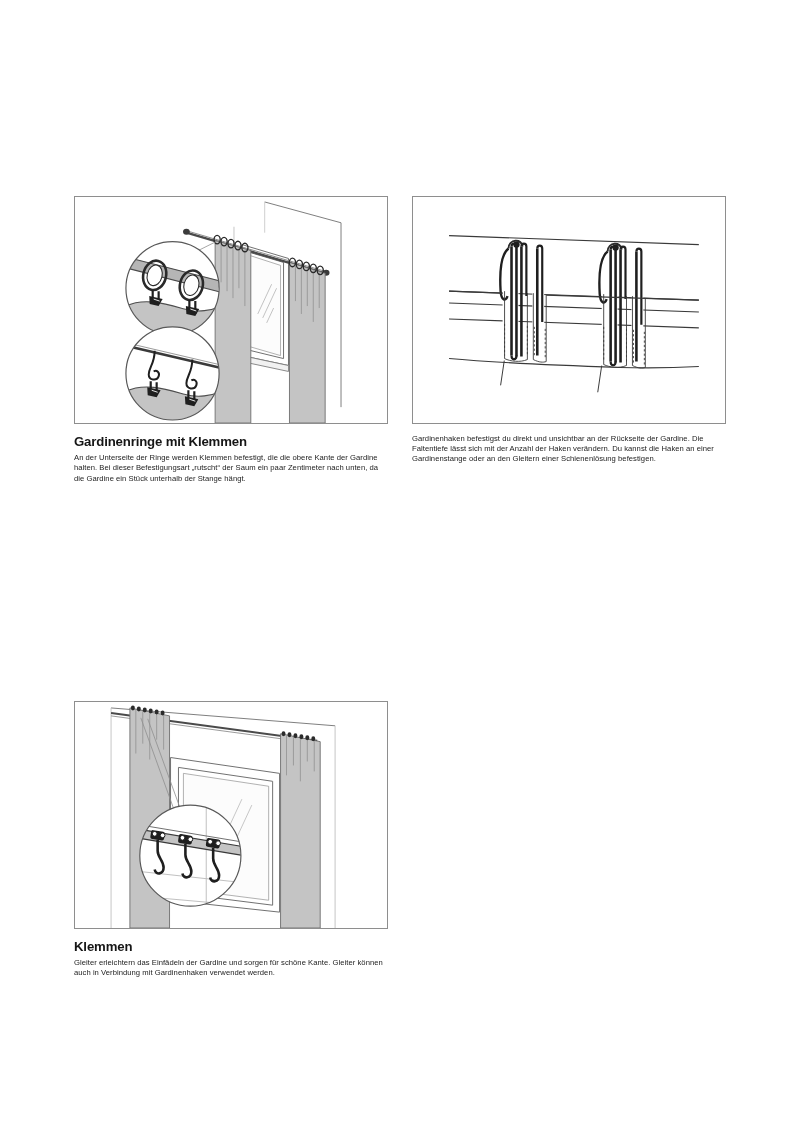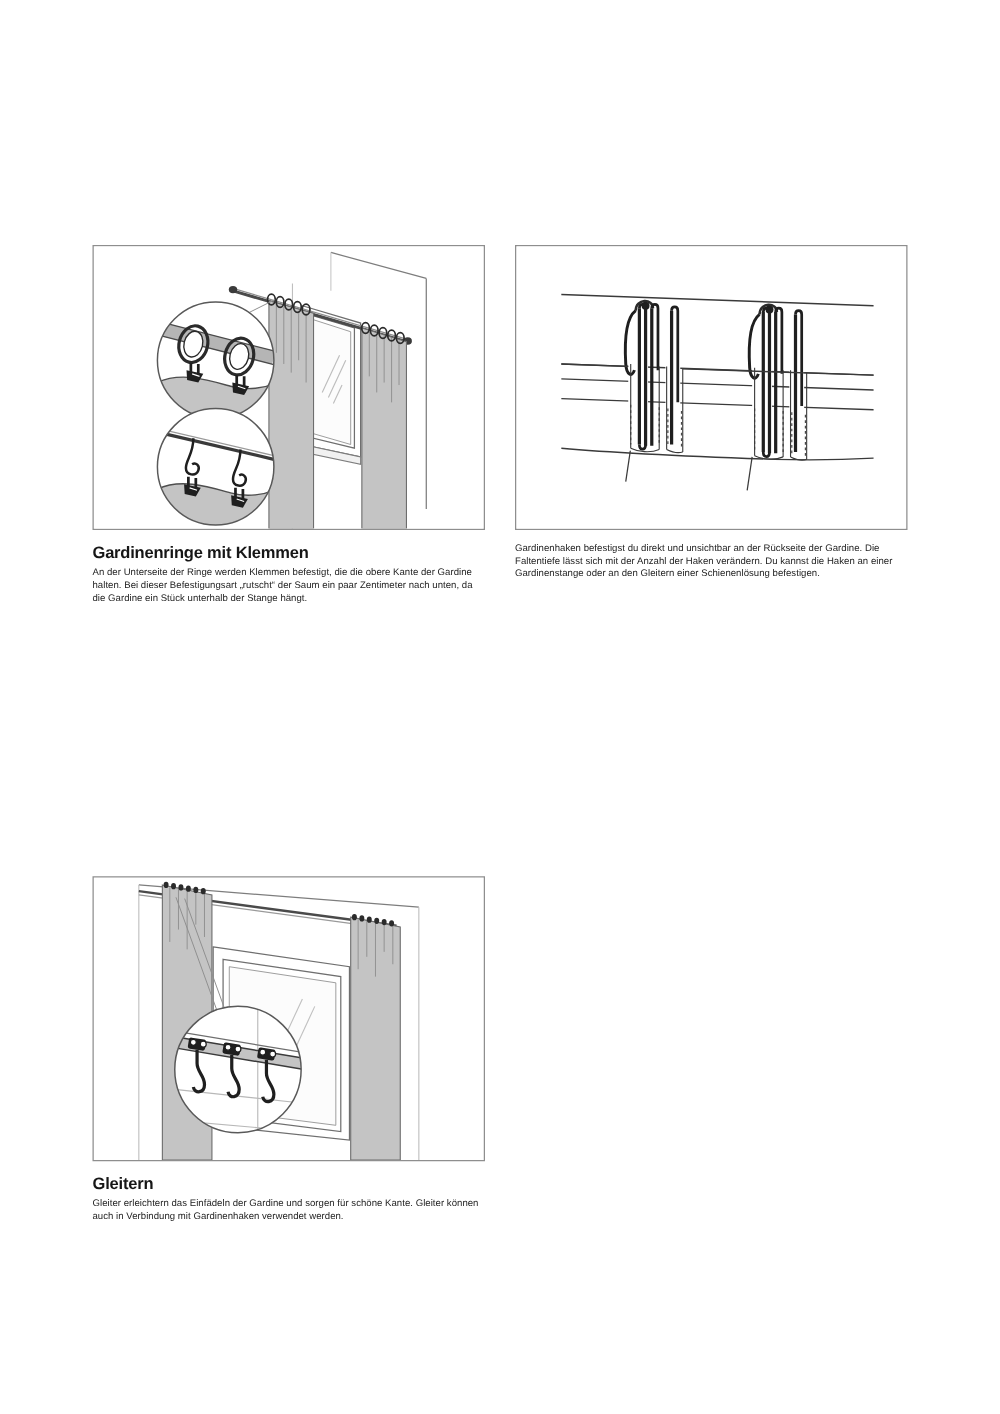--- a/index.html
+++ b/index.html
@@ -428,18 +428,18 @@
   <div class="block" id="block-rings">
     <h2>Gardinenringe mit Klemmen</h2>
     <p>An der Unterseite der Ringe werden Klemmen befestigt, die die obere Kante der Gardine halten. Bei dieser Befestigungsart „rutscht“ der Saum ein paar Zentimeter nach unten, da die Gardine ein Stück unterhalb der Stange hängt.</p>
   </div>
 
   <div class="block" id="block-hooks">
     <p>Gardinenhaken befestigst du direkt und unsichtbar an der Rückseite der Gardine. Die Faltentiefe lässt sich mit der Anzahl der Haken verändern. Du kannst die Haken an einer Gardinenstange oder an den Gleitern einer Schienenlösung befestigen.</p>
   </div>
 
   <div class="block" id="block-glider">
-    <h2>Gleitern</h2>
+    <h2>Klemmen</h2>
     <p>Gleiter erleichtern das Einfädeln der Gardine und sorgen für schöne Kante. Gleiter können auch in Verbindung mit Gardinenhaken verwendet werden.</p>
   </div>
 
 
 </div>
 
 </body></html>

